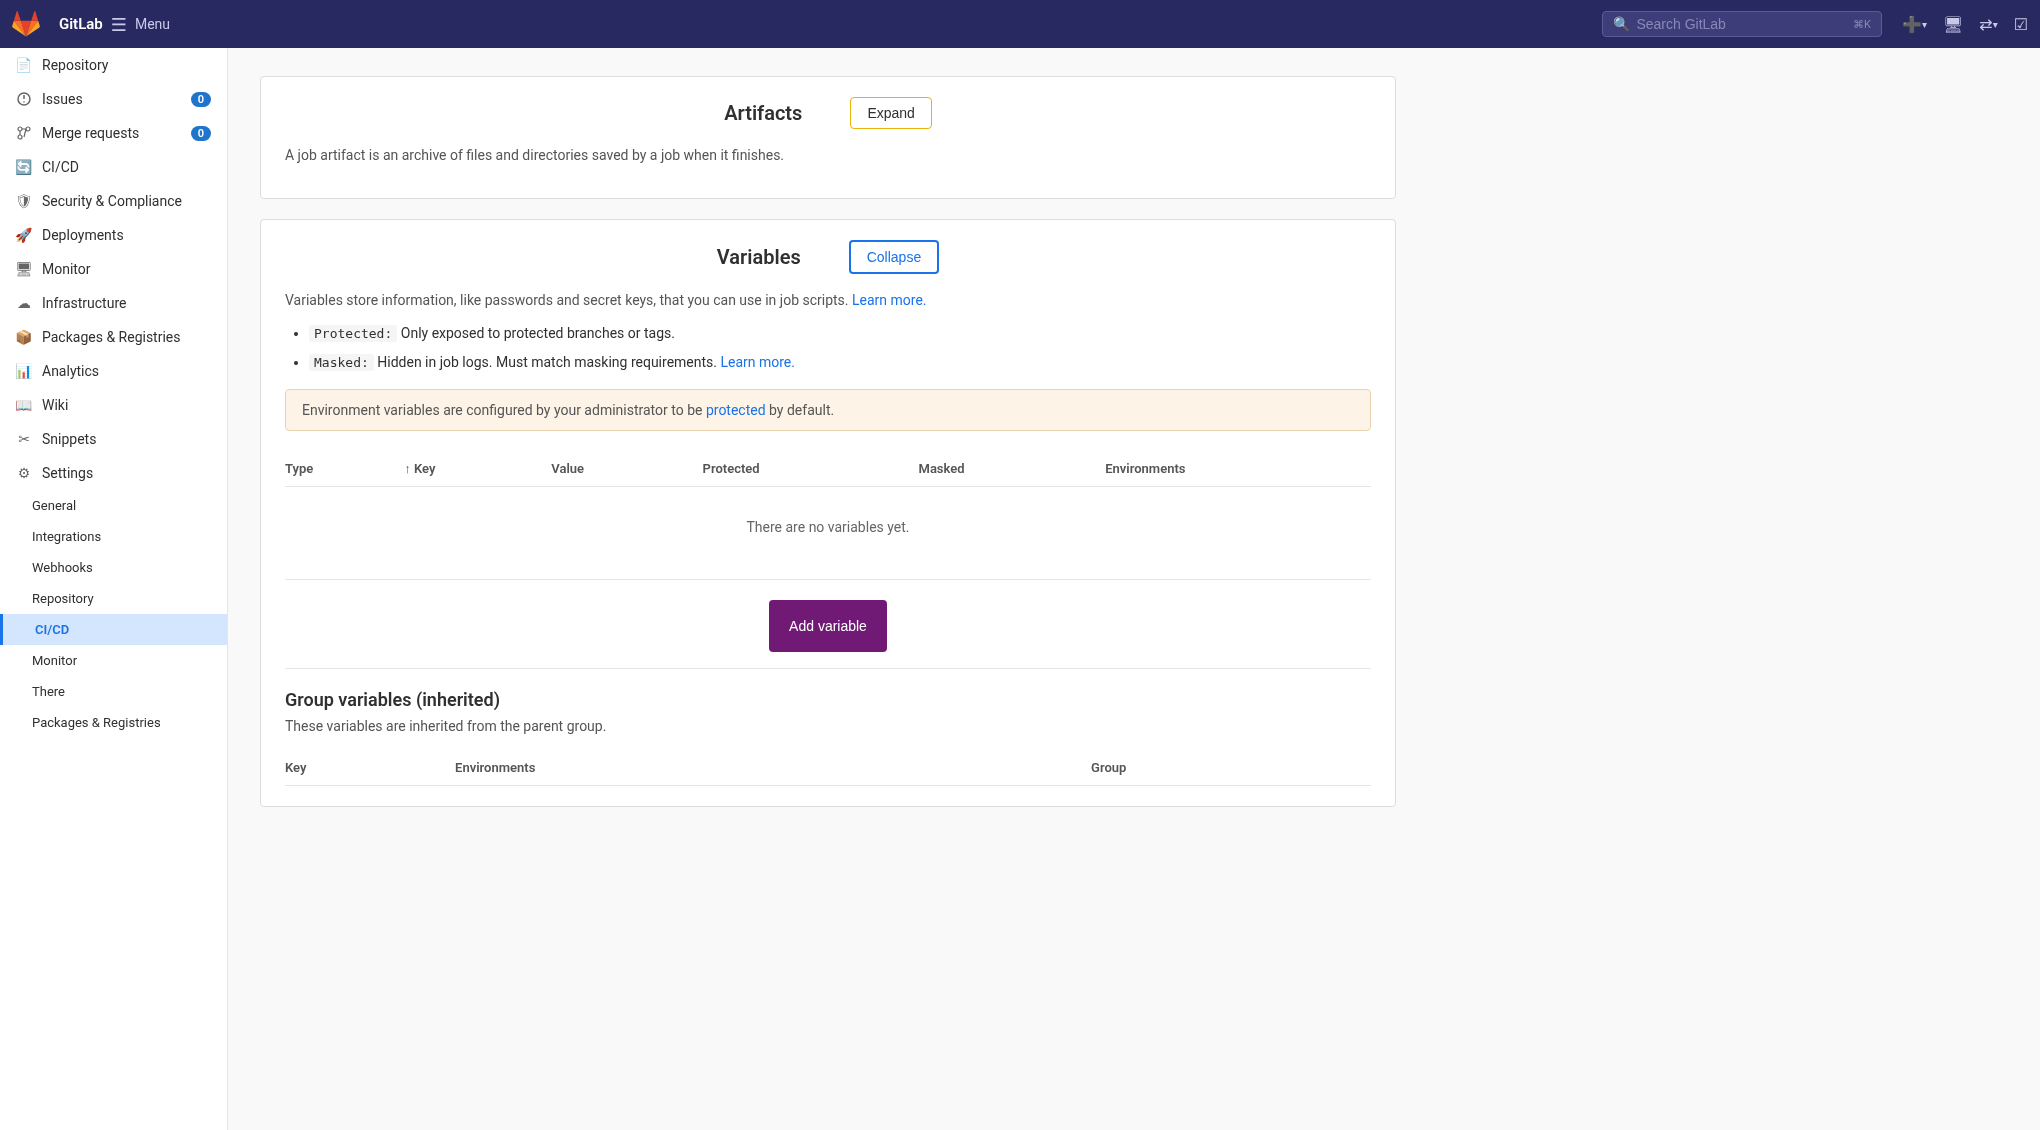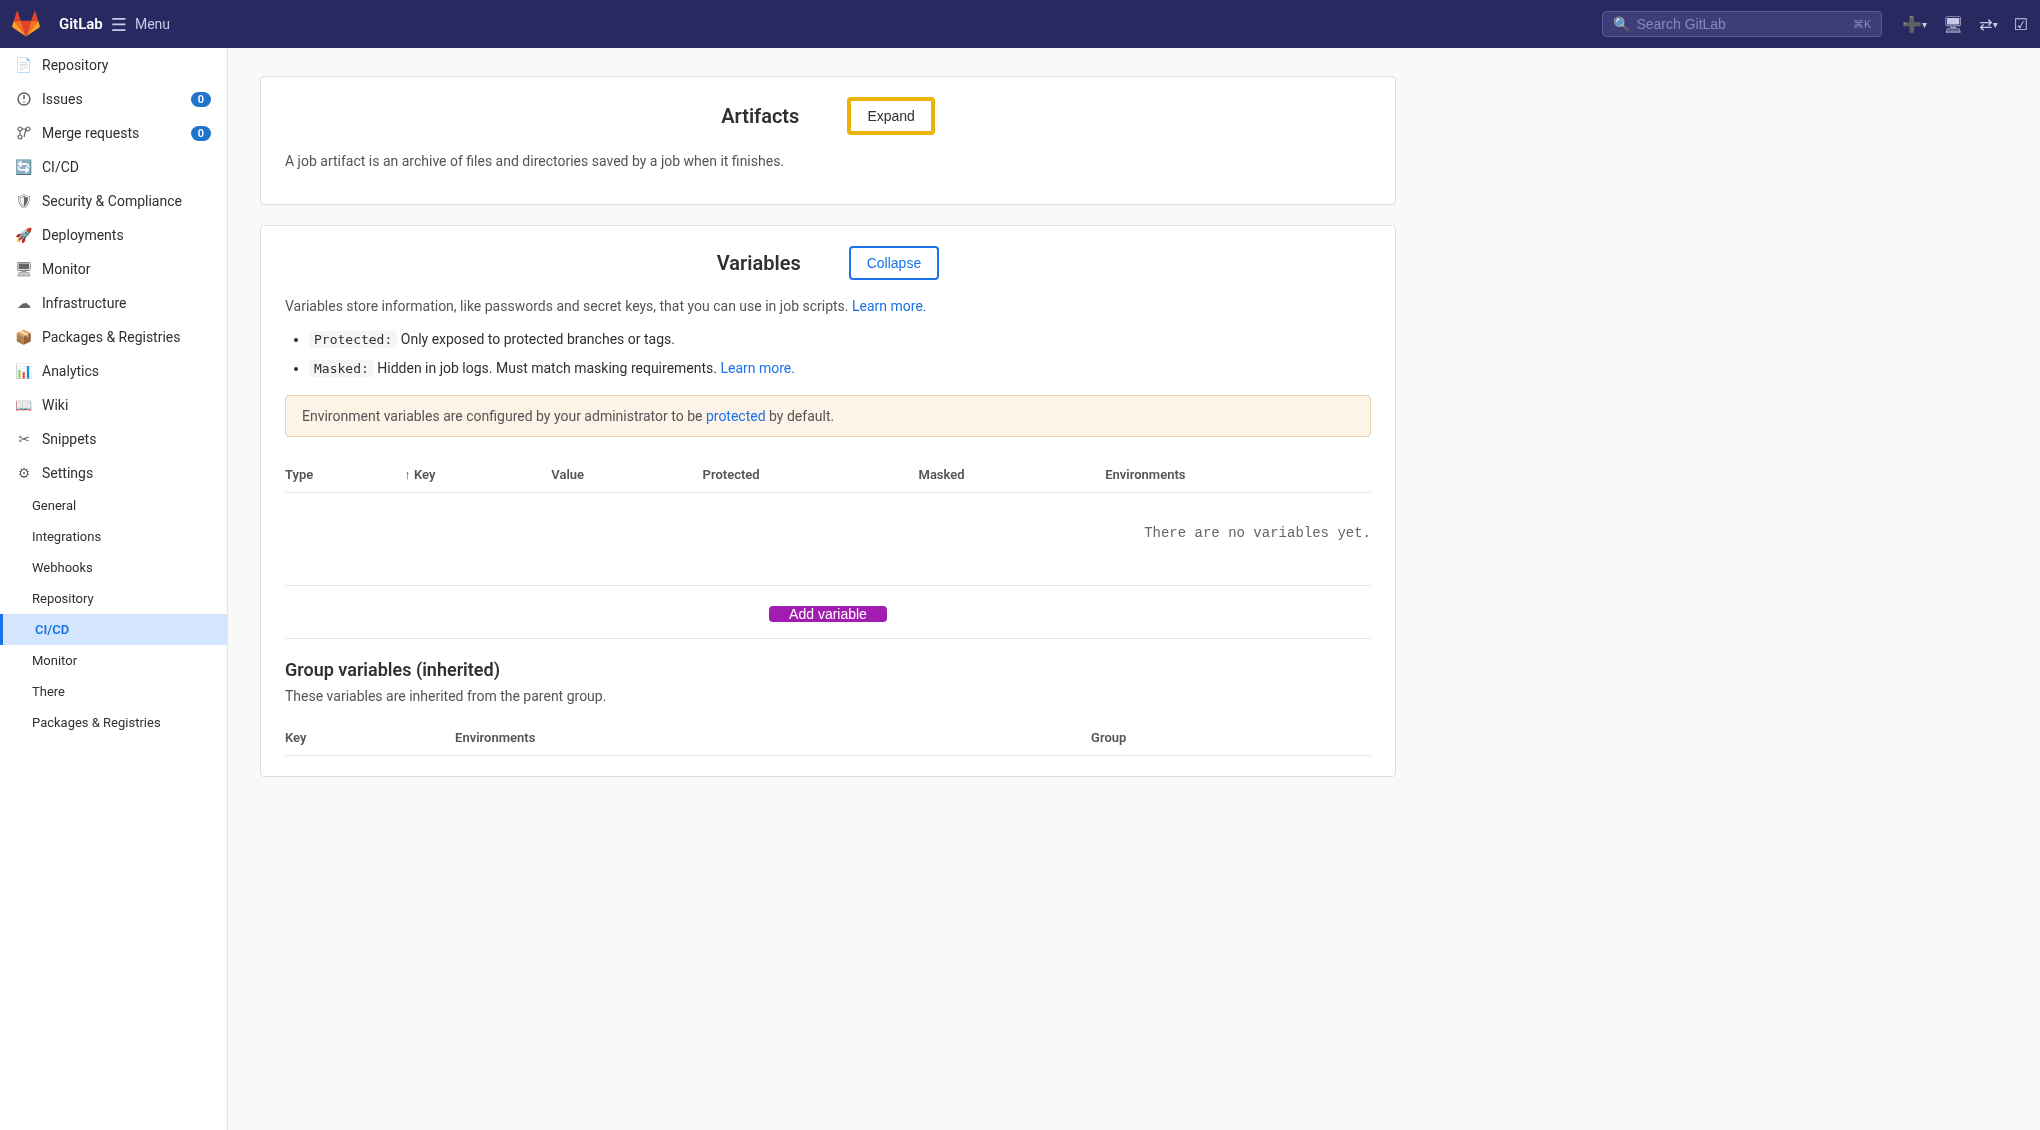--- a/index.html
+++ b/index.html
@@ -60,26 +60,26 @@
     .section-header {
       display: flex; align-items: center; justify-content: center;
       padding: 20px 24px 16px 24px;
       gap: 48px;
     }
     .section-title { font-size: 20px; font-weight: 600; color: #303030; }
     .section-body { padding: 0 24px 20px 24px; }
     .section-desc { color: #555; font-size: 14px; line-height: 1.5; margin-bottom: 12px; }
 
     .btn {
-      border: 4px solid #eab308; background: #fff; color: #303030;
+      border: 1px solid #eab308; background: #fff; color: #303030;
       padding: 7px 16px; border-radius: 4px; cursor: pointer; font-size: 14px;
     }
     .btn-primary {
-      background: #a21caf; color: #fff; border: none;
-      padding: 0 20px; border-radius: 4px; cursor: pointer; font-size: 14px;
+      background: #701a75; color: #fff; border: none;
+      padding: 18px 20px; border-radius: 4px; cursor: pointer; font-size: 14px;
     }
     .btn-active { border: 2px solid #1a73e8; color: #1a73e8; }
 
     .variables-list { margin: 12px 0 16px 24px; }
     .variables-list li { margin-bottom: 8px; line-height: 1.5; }
     code { background: #f5f5f5; padding: 1px 5px; border-radius: 3px; font-family: monospace; font-size: 13px; }
 
     .warning-box {
       background: #fdf3e7; border: 1px solid #e8d5b0;
       border-radius: 4px; padding: 12px 16px; margin-bottom: 20px;
@@ -87,21 +87,21 @@
     }
     .warning-box a, .learn-more { color: #1a73e8; text-decoration: none; }
 
     
     .var-table { width: 100%; border-collapse: collapse; }
     .var-table th {
       text-align: left; padding: 10px 12px; color: #555; font-weight: 600;
       font-size: 13px; border-bottom: 1px solid #e5e5e5;
     }
     .var-table th:first-child { padding-left: 0; }
-    .empty-msg { text-align: right; color: #666; padding: 32px 0; font-size: 14px; font-family: Liberation Mono, monospace; }
+    .empty-msg { text-align: center; color: #666; padding: 32px 0; font-size: 14px; }
 
     .table-divider { border: none; border-top: 1px solid #e5e5e5; margin: 12px 0 20px 0; }
     .add-btn-row { display: flex; justify-content: center; margin-bottom: 16px; }
 
     
     .group-section { margin-top: 8px; }
     .group-section-title { font-size: 18px; font-weight: 600; margin-bottom: 8px; }
     .group-section-desc { color: #555; font-size: 14px; margin-bottom: 16px; }
     .group-table { width: 100%; border-collapse: collapse; }
     .group-table th {

